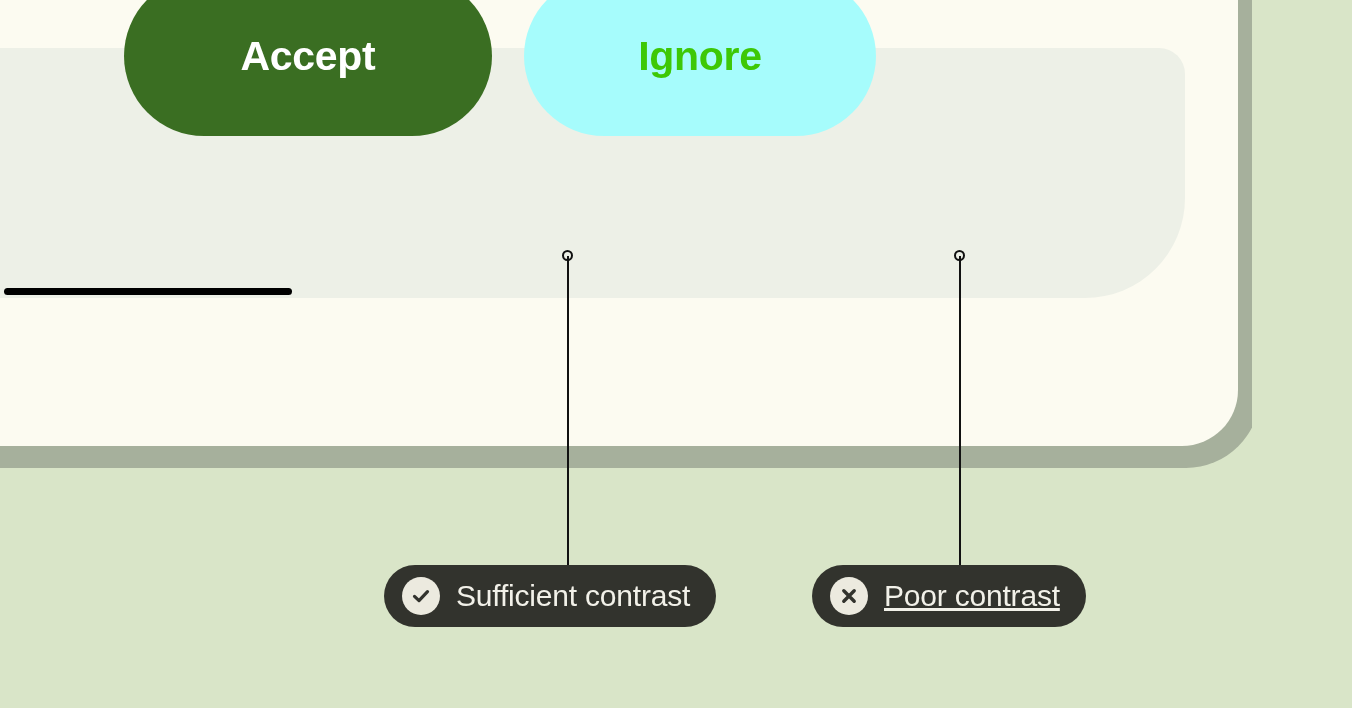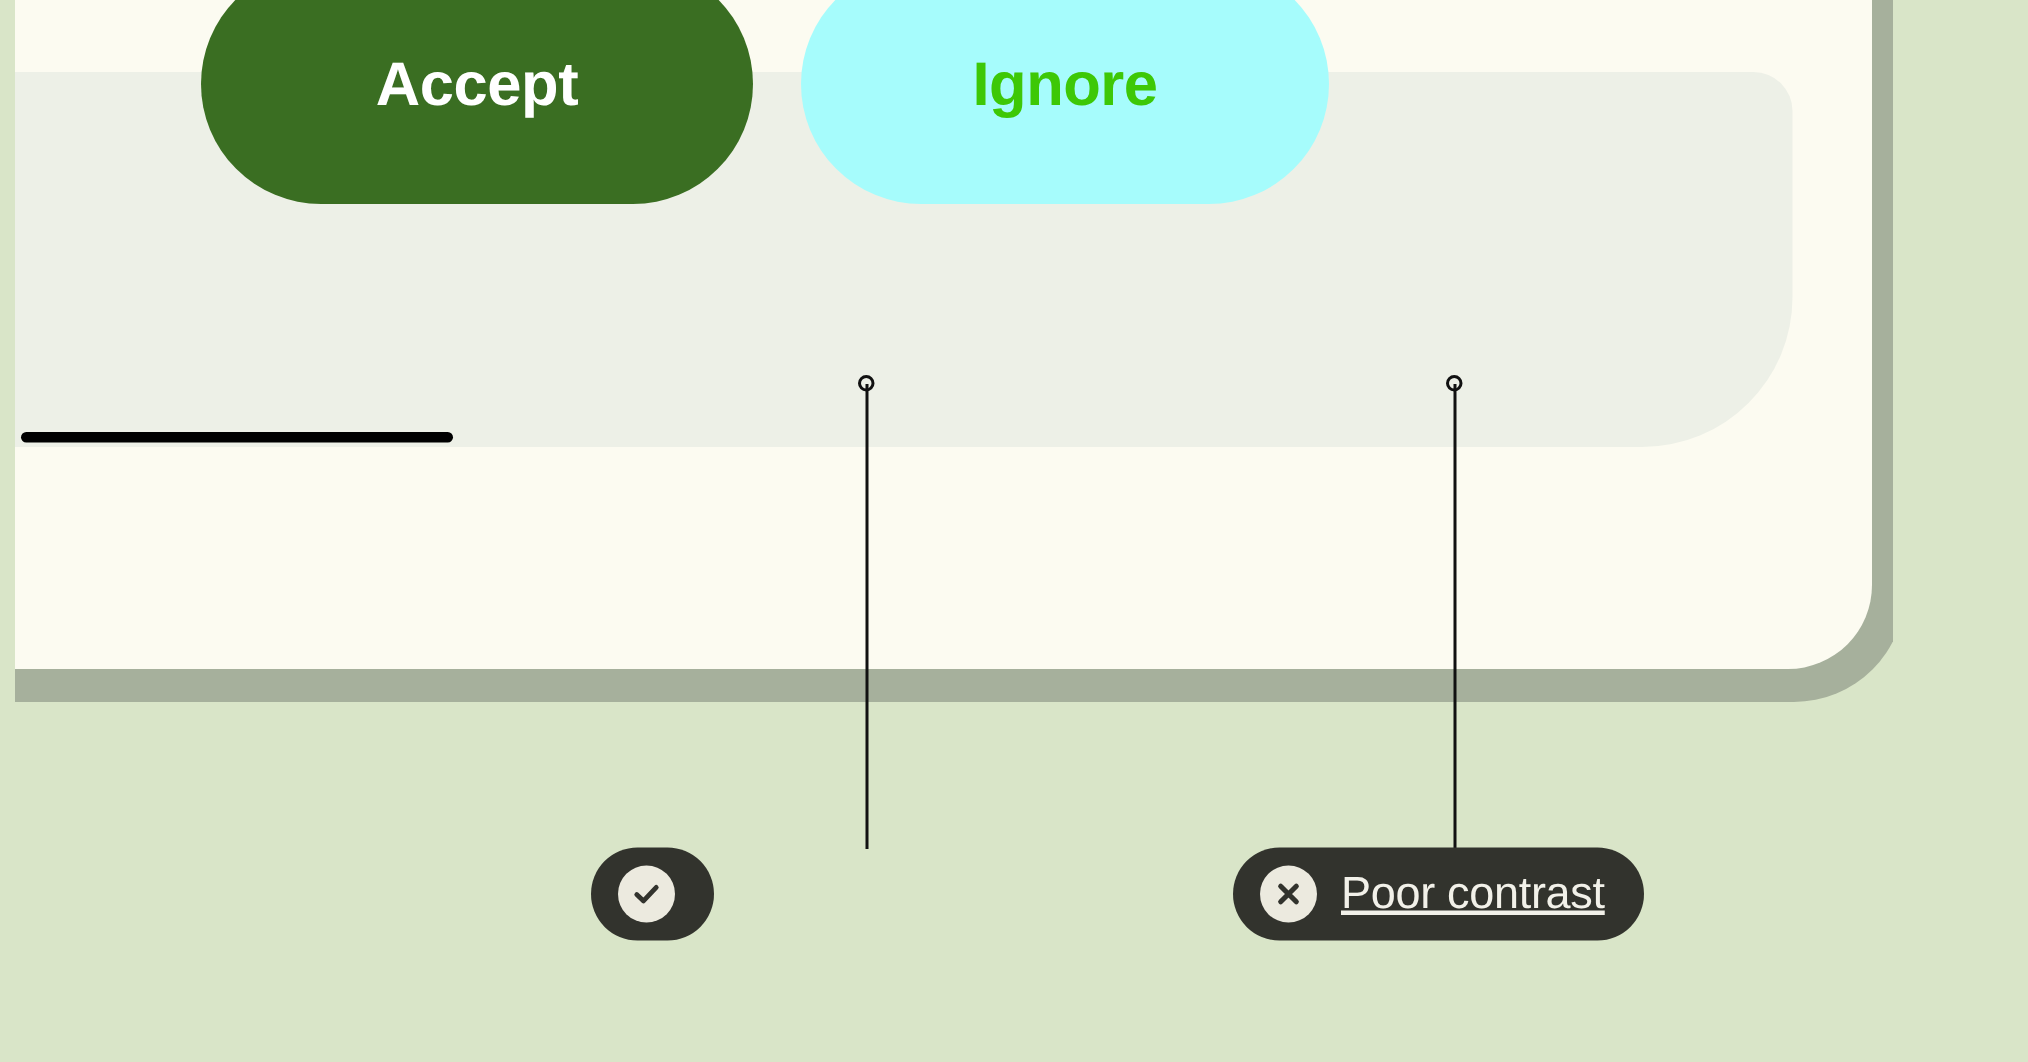--- a/index.html
+++ b/index.html
@@ -10,21 +10,21 @@
     width: 1352px;
     height: 708px;
     overflow: hidden;
     font-family: "Liberation Sans", sans-serif;
     background: #d9e5c8;
     position: relative;
   }
 
   #stage {
     position: absolute;
-    left: 10px;
+    left: 0;
     top: 0;
     width: 1252px;
     height: 708px;
     background: #d9e5c8;
     overflow: hidden;
   }
 
   
   .card-shell {
     position: absolute;
@@ -181,20 +181,21 @@
   <div class="leader leader-right"></div>
   <div class="leader-dot dot-left"></div>
   <div class="leader-dot dot-right"></div>
 
   <div class="chip chip-left">
     <span class="chip-icon">
       <svg width="24" height="24" viewBox="0 0 24 24" aria-hidden="true">
         <path d="M5.5 12.4 L10 16.6 L18.5 7.6" fill="none" stroke="#32332d" stroke-width="3.2" stroke-linecap="round" stroke-linejoin="round"></path>
       </svg>
     </span>
+    <span>Sufficient contrast</span>
   </div>
 
   <div class="chip chip-right">
     <span class="chip-icon">
       <svg width="24" height="24" viewBox="0 0 24 24" aria-hidden="true">
         <path d="M6.8 6.8 L17.2 17.2 M17.2 6.8 L6.8 17.2" fill="none" stroke="#32332d" stroke-width="3.4" stroke-linecap="round"></path>
       </svg>
     </span>
     <span>Poor contrast</span>
   </div>

